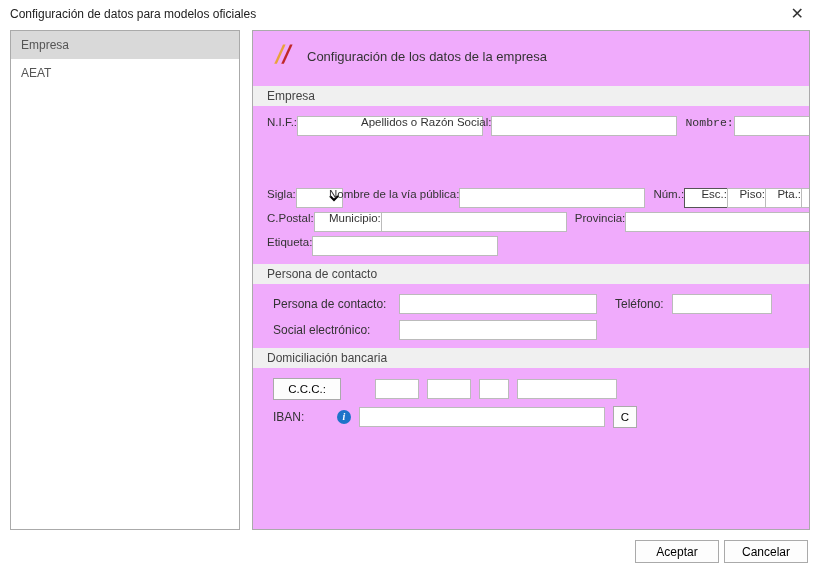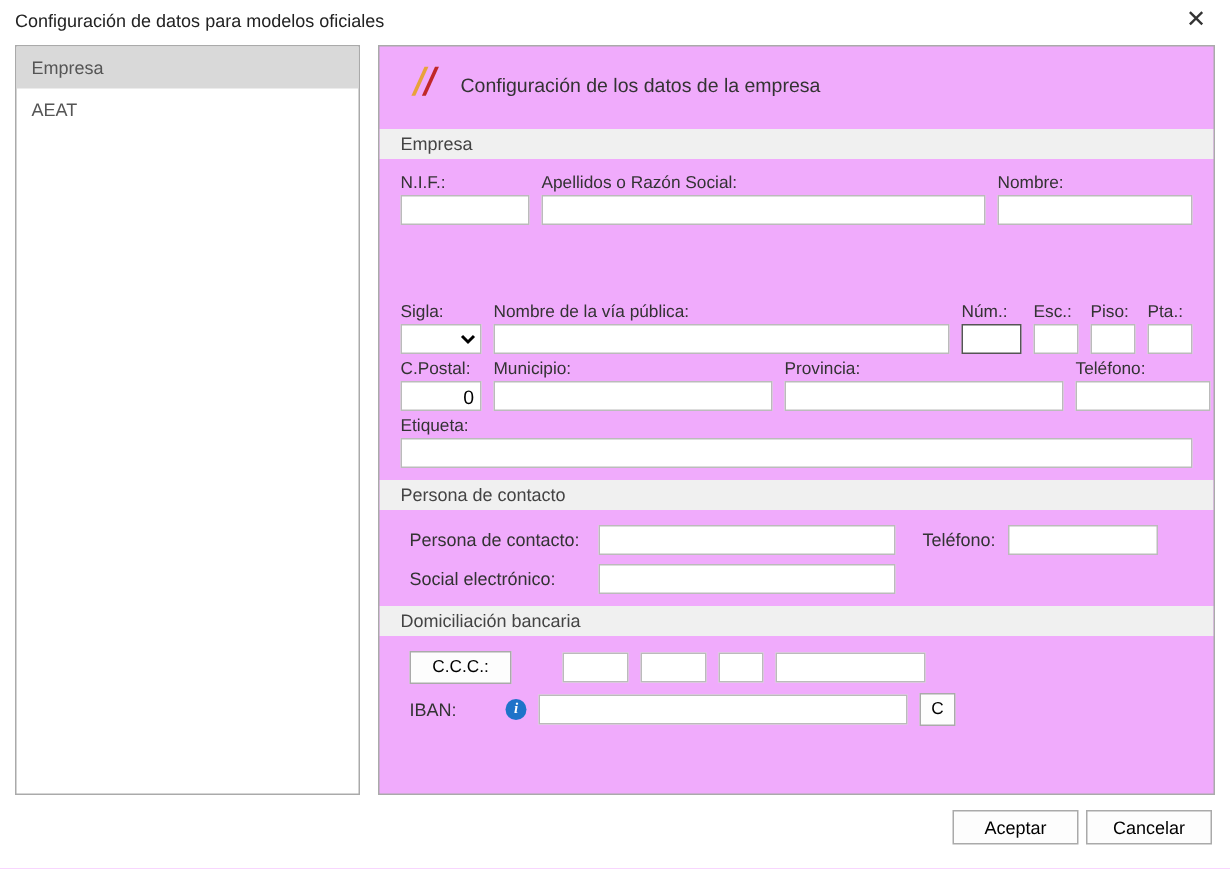--- a/index.html
+++ b/index.html
@@ -76,21 +76,20 @@
   border-top: 0;
 }
 .form-row {
   display: flex;
   gap: 8px;
   margin-bottom: 4px;
   align-items: flex-end;
 }
 .field {
   display: flex;
-  flex-direction: column;
 }
 .field label {
   font-size: 11.5px;
   color: #333;
   margin-bottom: 2px;
   white-space: nowrap;
 }
 .field input, .field select {
   border: 1px solid #bbb;
   height: 20px;
@@ -192,38 +191,38 @@
 
     <div class="form-row">
       <div class="field" style="width:86px;">
         <label>N.I.F.:</label>
         <input type="text" value="" style="">
       </div>
       <div class="field" style="flex:1;">
         <label>Apellidos o Razón Social:</label>
         <input type="text" value="" style="">
       </div>
-      <div class="field" style="width:130px;">
+      <div class="field" style="width:130px;font-family:Liberation Mono, monospace;">
         <label>Nombre:</label>
         <input type="text" value="" style="">
       </div>
     </div>
 
     <div class="form-row">
       <div class="field" style="width:54px;">
         <label>Sigla:</label>
         <select>
           <option>CL</option>
         </select>
       </div>
       <div class="field" style="flex:1;margin-top:48px;">
         <label>Nombre de la vía pública:</label>
         <input type="text" value="" style="">
       </div>
-      <div class="field" style="width:40px;justify-content:center;">
+      <div class="field" style="width:40px;">
         <label>Núm.:</label>
         <input type="text" style="border-color: rgb(85, 85, 85);" value="">
       </div>
       <div class="field" style="width:30px;">
         <label>Esc.:</label>
         <input type="text" value="" style="">
       </div>
       <div class="field" style="width:30px;">
         <label>Piso:</label>
         <input type="text" value="" style="">

